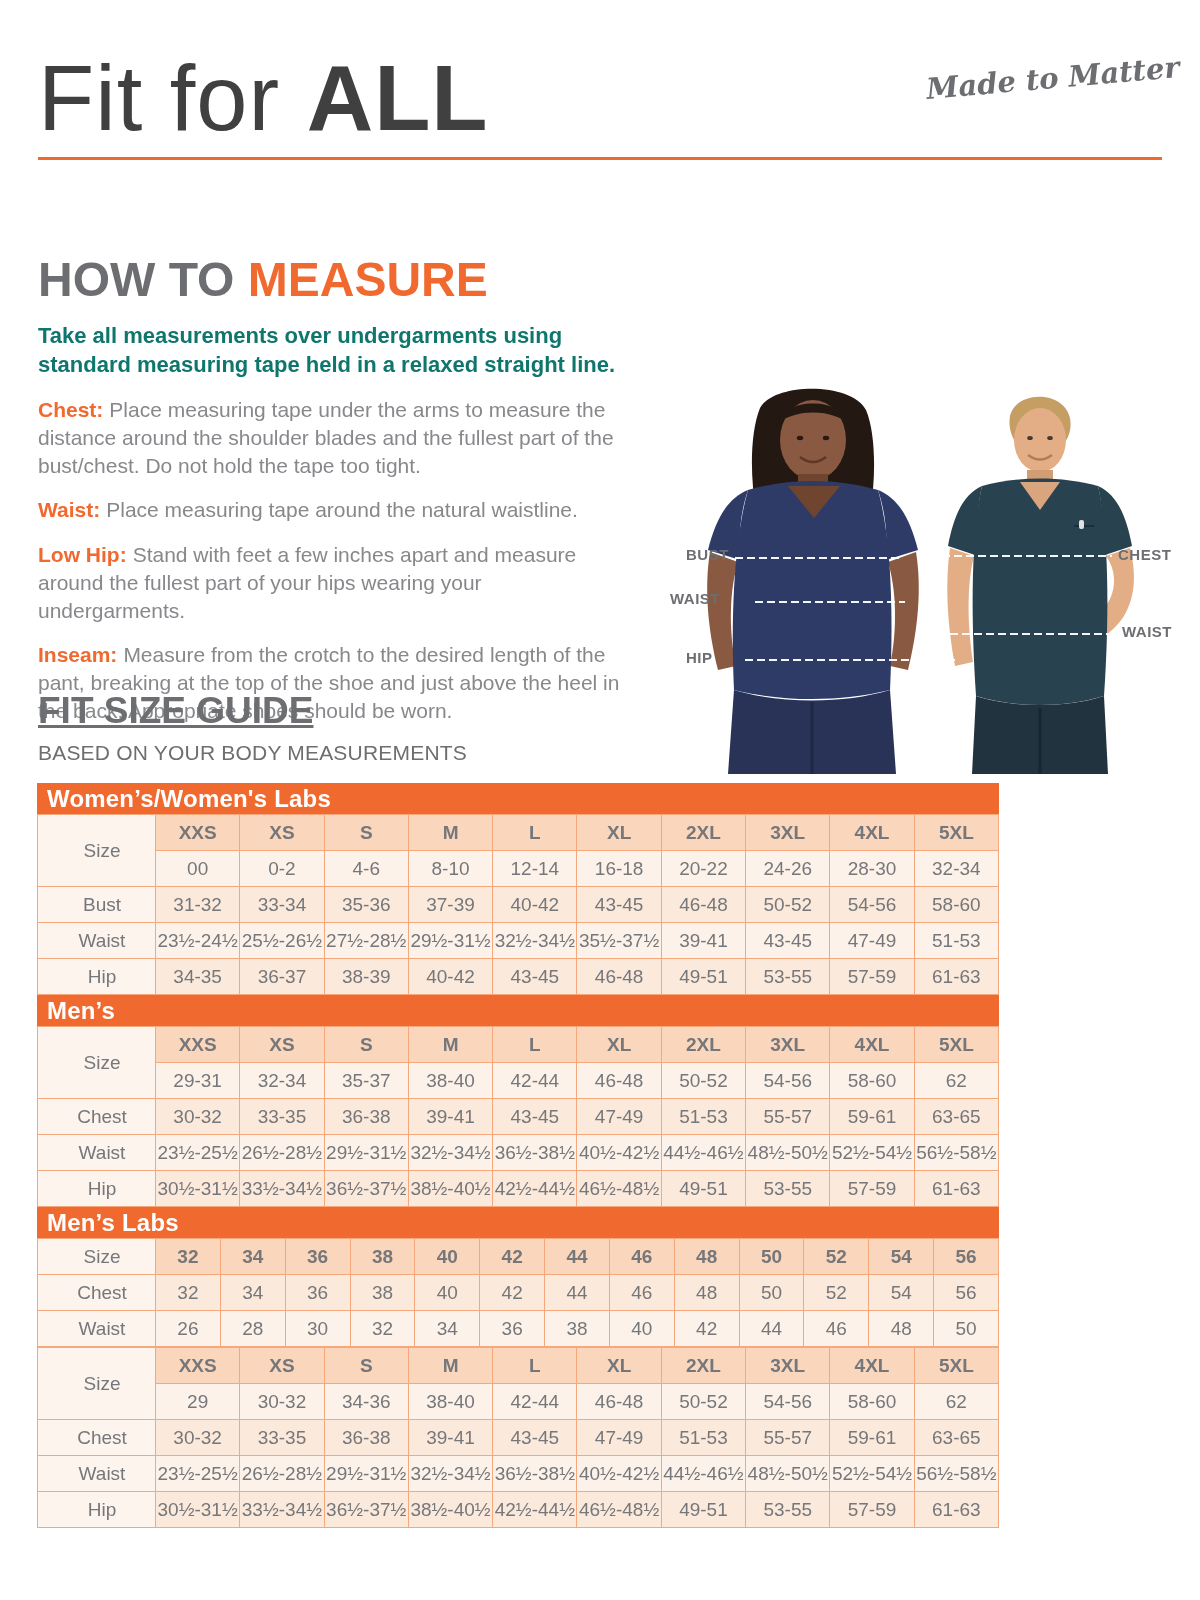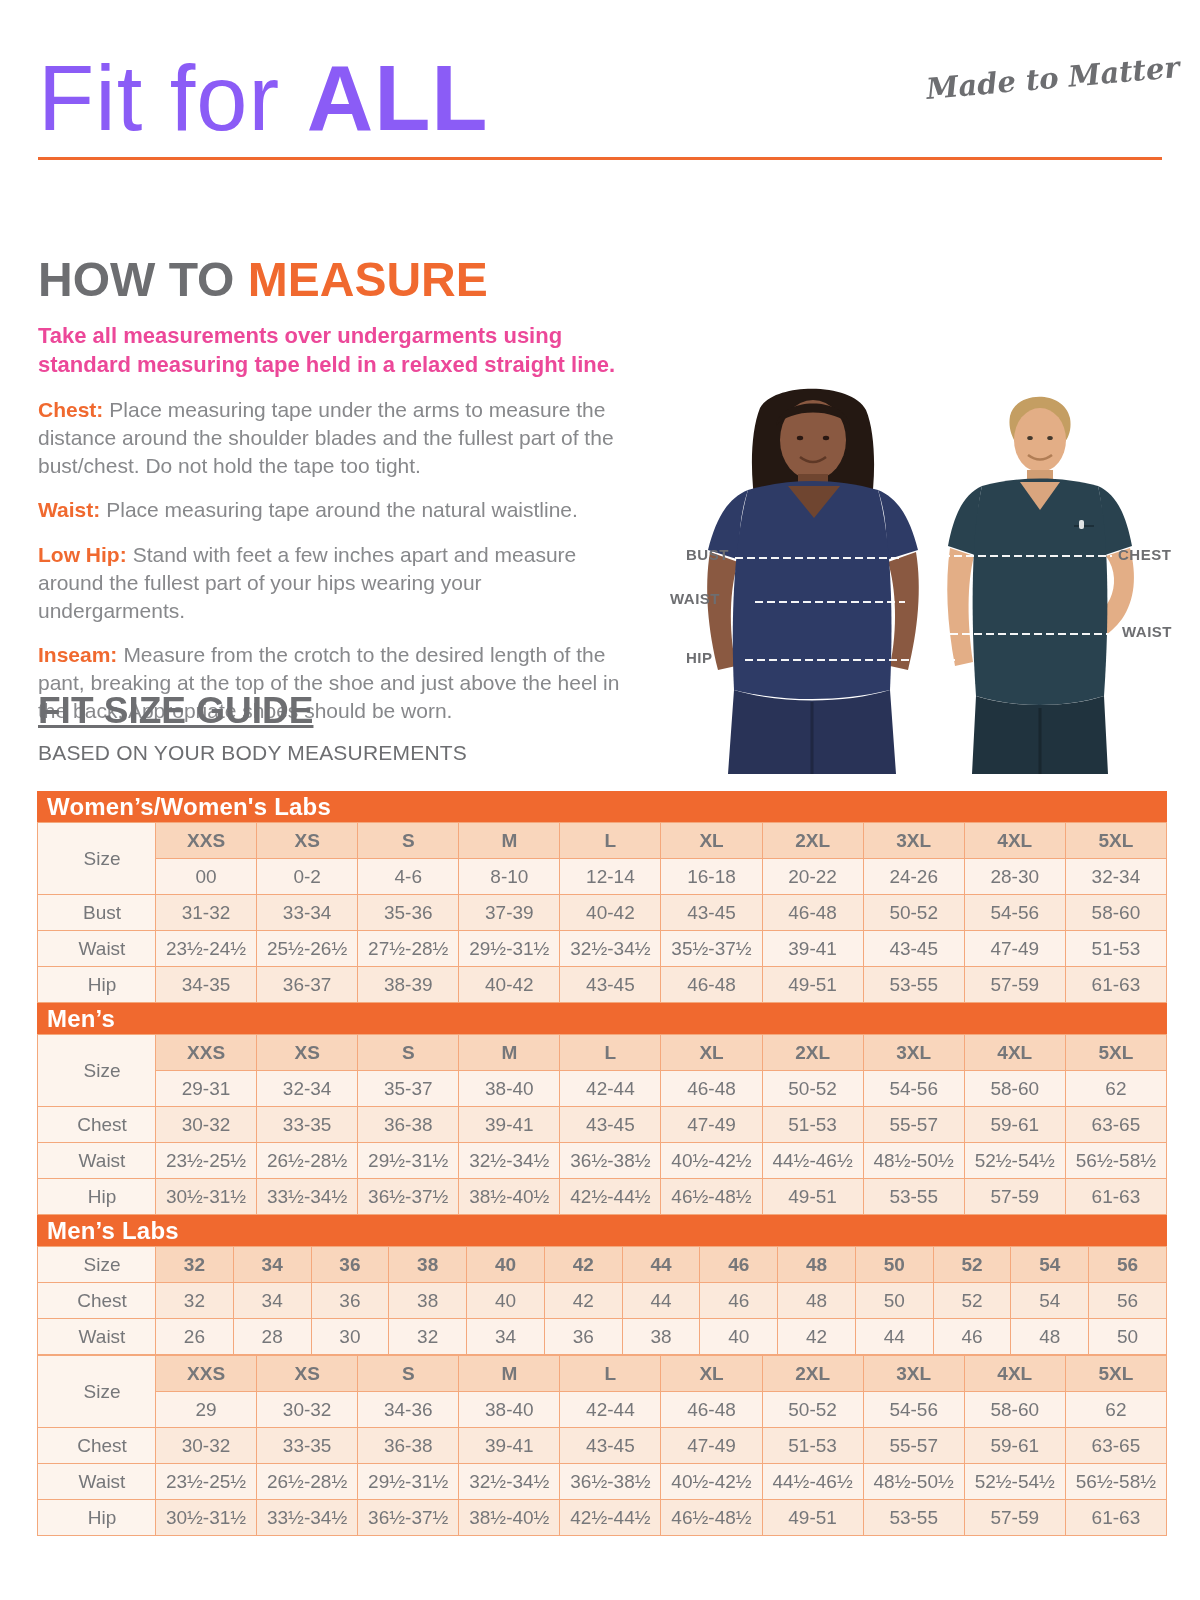--- a/index.html
+++ b/index.html
@@ -1,53 +1,53 @@
 <!DOCTYPE html>
 <html><head>
 <meta charset="utf-8">
 <style>
   html,body{margin:0;padding:0;background:#ffffff;}
   .page{position:relative;width:1200px;height:1600px;background:#fff;overflow:hidden;
         font-family:"Liberation Sans","DejaVu Sans",sans-serif;}
 
   
   .main-title{position:absolute;left:38px;top:52px;font-size:92px;line-height:1;
-              color:#8b5cf6;letter-spacing:1px;white-space:nowrap;}
+              color:#404040;letter-spacing:1px;white-space:nowrap;}
   .main-title .t-light{font-weight:400;}
   .main-title .t-bold{font-weight:700;}
   .brand{position:absolute;right:42px;top:60px;width:232px;text-align:center;}
   .brand-word{font-weight:700;font-size:52px;line-height:1;color:#E87333;letter-spacing:1px;white-space:nowrap;}
   .brand-word .reg{font-size:13px;vertical-align:6px;margin-left:1px;}
   .brand-tagline{margin-top:2px;font-family:"DejaVu Serif","Liberation Serif",serif;
                  font-style:italic;font-weight:700;font-size:29px;color:#6D6E71;
                  transform:rotate(-5deg);white-space:nowrap;}
   .header-rule{position:absolute;left:38px;right:38px;top:157px;height:3px;background:#F0692F;}
 
   
   .measure{position:absolute;left:38px;top:256px;width:595px;}
   .measure h2{margin:0;font-size:48px;line-height:1;font-weight:700;color:#6D6E71;letter-spacing:0;}
   .measure h2 .hl{color:#F0692F;}
-  .measure .intro{margin:18px 0 0 0;font-size:22px;font-weight:700;color:#ec4899;line-height:1.3;}
+  .measure .intro{margin:18px 0 0 0;font-size:22px;font-weight:700;color:#0f766e;line-height:1.3;}
   .measure .item{margin:17px 0 0 0;font-size:21px;color:#87888B;line-height:1.32;}
   .measure .item .lbl{color:#F0692F;font-weight:700;margin-right:6px;}
 
   
   .models{position:absolute;left:650px;top:378px;width:550px;height:396px;margin:0;overflow:hidden;}
   .models svg{position:absolute;left:0;top:0;}
   .mlabel{position:absolute;font-size:15px;font-weight:700;color:#6D6E71;letter-spacing:.5px;z-index:2;}
   .lbl-bust{left:36px;top:168px;}
   .lbl-waist-l{left:20px;top:212px;}
   .lbl-hip{left:36px;top:271px;}
   .lbl-chest{left:468px;top:168px;}
   .lbl-waist-r{left:472px;top:245px;}
 
   
   .guide-head{position:absolute;left:38px;top:690px;margin:0;font-size:37px;font-weight:700;color:#6D6E71;text-decoration:underline;}
   .guide-sub{position:absolute;left:38px;top:741px;margin:0;font-size:21px;font-weight:400;color:#6D6E71;letter-spacing:.2px;}
-  .tables{position:absolute;left:37px;top:783px;width:1130px;margin-top:8px;}
+  .tables{position:absolute;left:37px;top:783px;width:962px;}
   .band{height:31px;line-height:31px;background:#F0692F;color:#ffffff;font-weight:700;
         font-size:24px;padding-left:10px;letter-spacing:.2px;}
   table.size-table{width:100%;border-collapse:collapse;table-layout:fixed;}
   table.size-table td{border:1px solid #F4A87C;height:33px;text-align:center;
         font-size:19px;color:#76777A;vertical-align:middle;overflow:hidden;white-space:nowrap;}
   td.corner,td.rowlabel{text-align:center;padding-left:12px;background:#FDF4ED;}
   td.szh{background:#F9D6BC;font-weight:700;color:#6F7073;}
   td.light{background:#FDF2EA;}
   td.dark{background:#FBE9DB;}
 </style>

